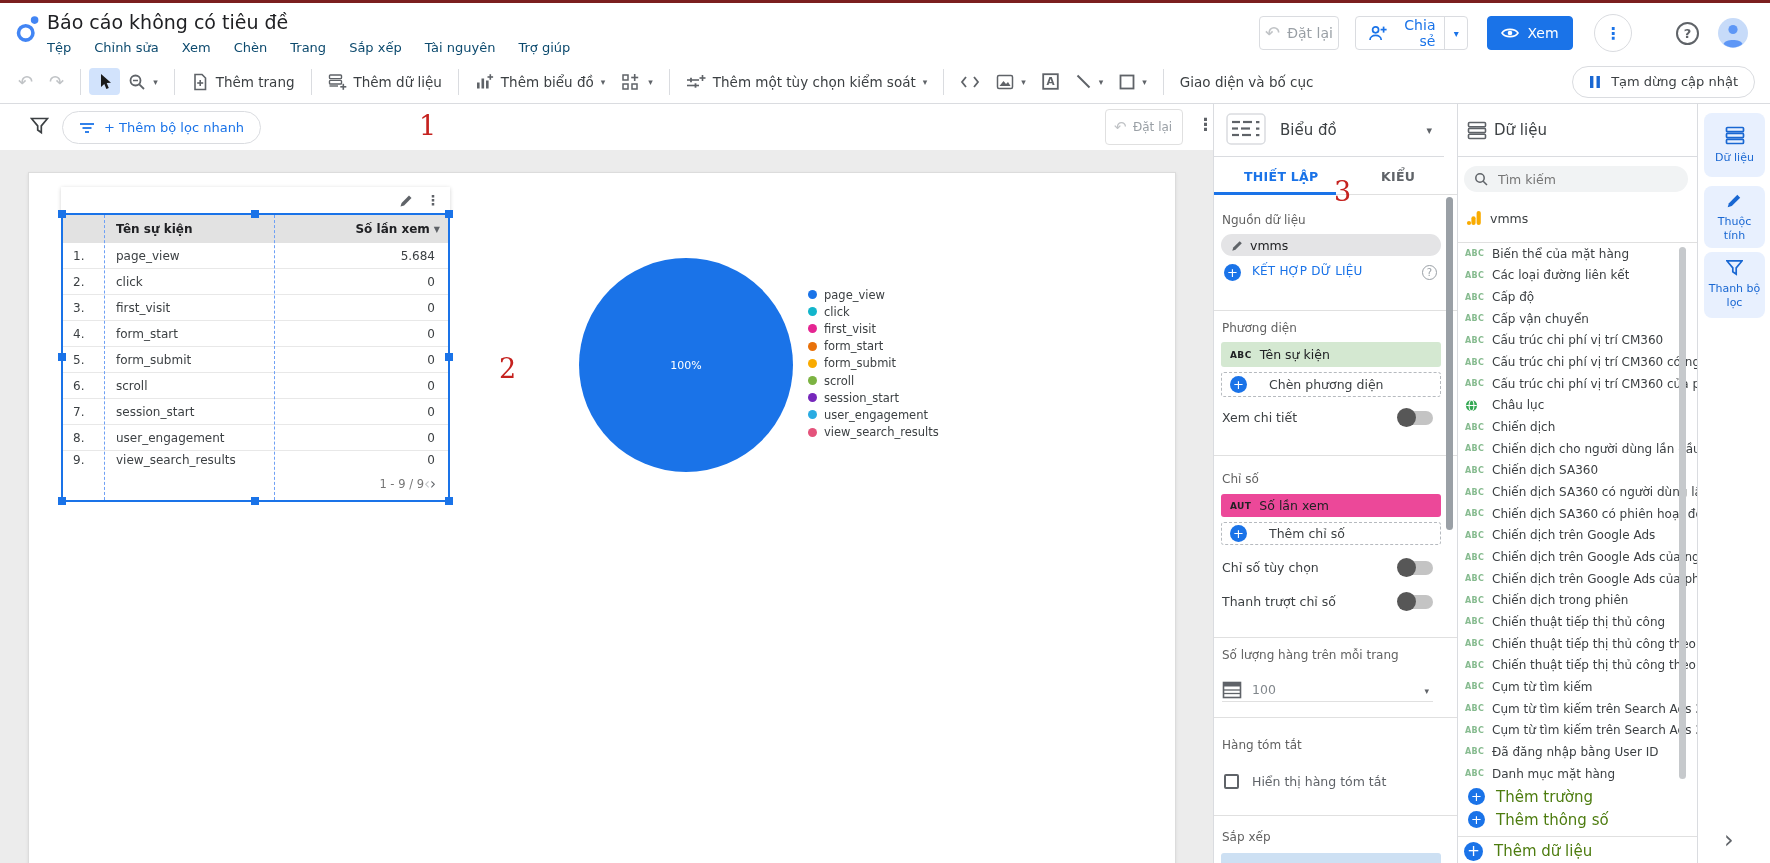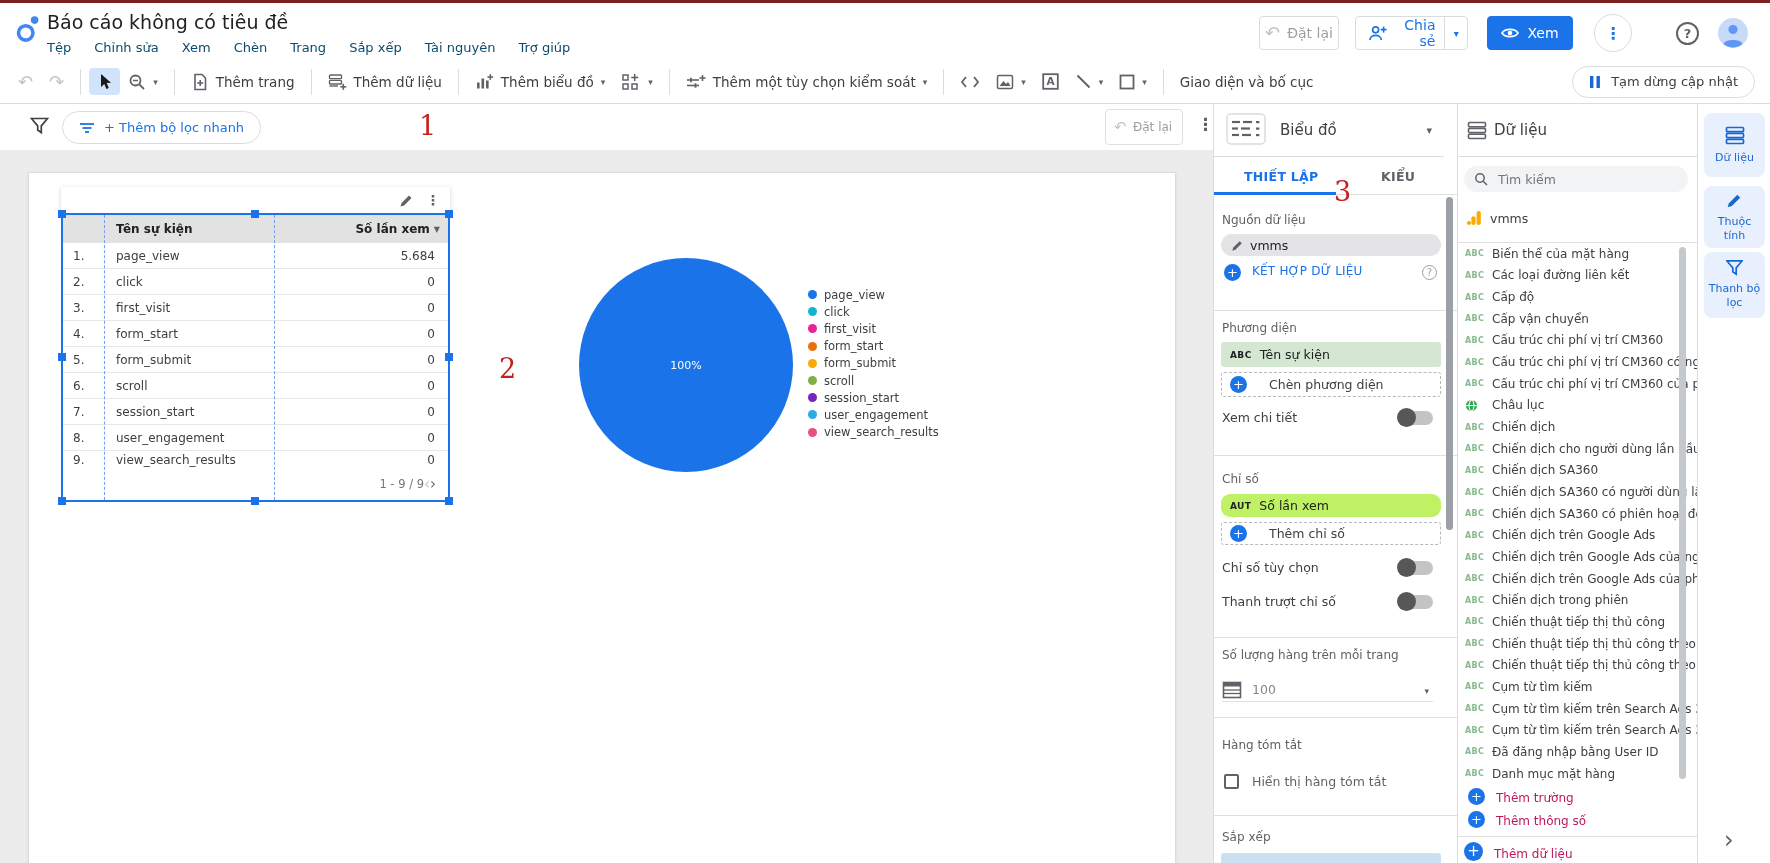--- a/index.html
+++ b/index.html
@@ -104,21 +104,21 @@
   .pp-tab-setup{position:absolute;left:30px;top:12px;color:#1a73e8;font-weight:bold;font-size:12.5px;letter-spacing:.3px;}
   .pp-tab-style{position:absolute;left:167px;top:12px;color:#5f6368;font-weight:bold;font-size:12.5px;letter-spacing:.3px;}
   .pp-underline{position:absolute;left:0;bottom:-1px;width:122px;height:3px;background:#1a73e8;}
   .pp-label{position:absolute;left:8px;color:#616161;font-size:12px;}
   .pp-divider{position:absolute;left:0;right:0;border-top:1px solid #e0e0e0;}
   .chip{position:absolute;left:7px;width:220px;display:flex;align-items:center;border-radius:3px;color:#202124;}
   .chip .badge{font-size:9px;font-weight:bold;letter-spacing:.4px;padding:0 8px 0 9px;color:#202124;}
   .chip .nm{font-size:12.5px;}
   .chip-src{background:#e4e4e6;height:22px;border-radius:11px;}
   .chip-dim{background:#d4e8d1;height:25px;}
-  .chip-met{background:#bef264;height:23px;border-radius:9px;}
+  .chip-met{background:#ec4899;height:23px;}
   .dashed-add{position:absolute;left:7px;width:220px;border:1px dashed #b6babf;border-radius:3px;
               display:flex;align-items:center;gap:22px;padding-left:8px;color:#3c4043;font-size:12.5px;}
   .plus-circle{width:17px;height:17px;border-radius:50%;background:#1a73e8;color:#fff;flex:0 0 auto;
                display:flex;align-items:center;justify-content:center;font-size:13px;line-height:1;}
   .plus-circle::before{content:"+";}
   .blend{position:absolute;left:10px;display:flex;align-items:flex-start;gap:11px;color:#1a73e8;
          font-size:12px;font-weight:500;letter-spacing:.2px;}
   .qmark{position:absolute;right:20px;width:15px;height:15px;border:1.5px solid #9aa0a6;border-radius:50%;
          color:#9aa0a6;font-size:10px;display:flex;align-items:center;justify-content:center;}
   .toggle{position:absolute;right:24px;width:34px;height:14px;background:#c4c4c4;border-radius:7px;}
@@ -143,21 +143,21 @@
                    font-family:inherit;}
   .dp-source{position:absolute;top:106px;left:8px;display:flex;align-items:center;gap:8px;font-size:12.5px;color:#3c4043;}
   .dp-div1{position:absolute;top:138px;left:0;right:0;border-top:1px solid #e0e0e0;}
   .dp-list{position:absolute;top:139px;left:0;right:0;height:538px;overflow:hidden;}
   .dp-field{height:21.66px;display:flex;align-items:center;}
   .dp-field .fbadge{width:27px;flex:0 0 auto;margin-left:7px;color:#86bb8f;font-size:8px;font-weight:bold;letter-spacing:.4px;}
   .dp-field .fglobe{width:27px;flex:0 0 auto;margin-left:7px;}
   .dp-field .fname{font-size:12px;color:#3c4043;white-space:nowrap;overflow:hidden;}
   .dp-scroll{position:absolute;right:11px;top:143px;width:7px;height:532px;background:#c6c9cc;border-radius:4px;}
   .dp-links{position:absolute;top:680px;left:0;right:0;bottom:0;background:#fff;}
-  .dp-link{position:absolute;left:10px;display:flex;align-items:flex-end;gap:11px;color:#be185d;font-size:12px;font-weight:500;}
+  .dp-link{position:absolute;left:10px;display:flex;align-items:flex-start;gap:11px;color:#4d7c0f;font-size:15px;font-weight:500;}
   .dp-links .divider{position:absolute;top:52px;left:0;right:0;border-top:1px solid #e0e0e0;}
 
   
   .rail{position:absolute;top:104px;left:1697px;width:73px;height:759px;background:#fff;border-left:1px solid #dadce0;}
   .rail-tab{position:absolute;left:6px;width:61px;border-radius:8px;background:#e8f0fe;
             display:flex;flex-direction:column;align-items:center;justify-content:center;gap:6px;
             color:#1967d2;font-size:11px;text-align:center;line-height:1.25;padding:8px 2px;}
   .rail-chev{position:absolute;left:26px;top:722px;color:#5f6368;font-size:24px;}
 </style>
 </head>

